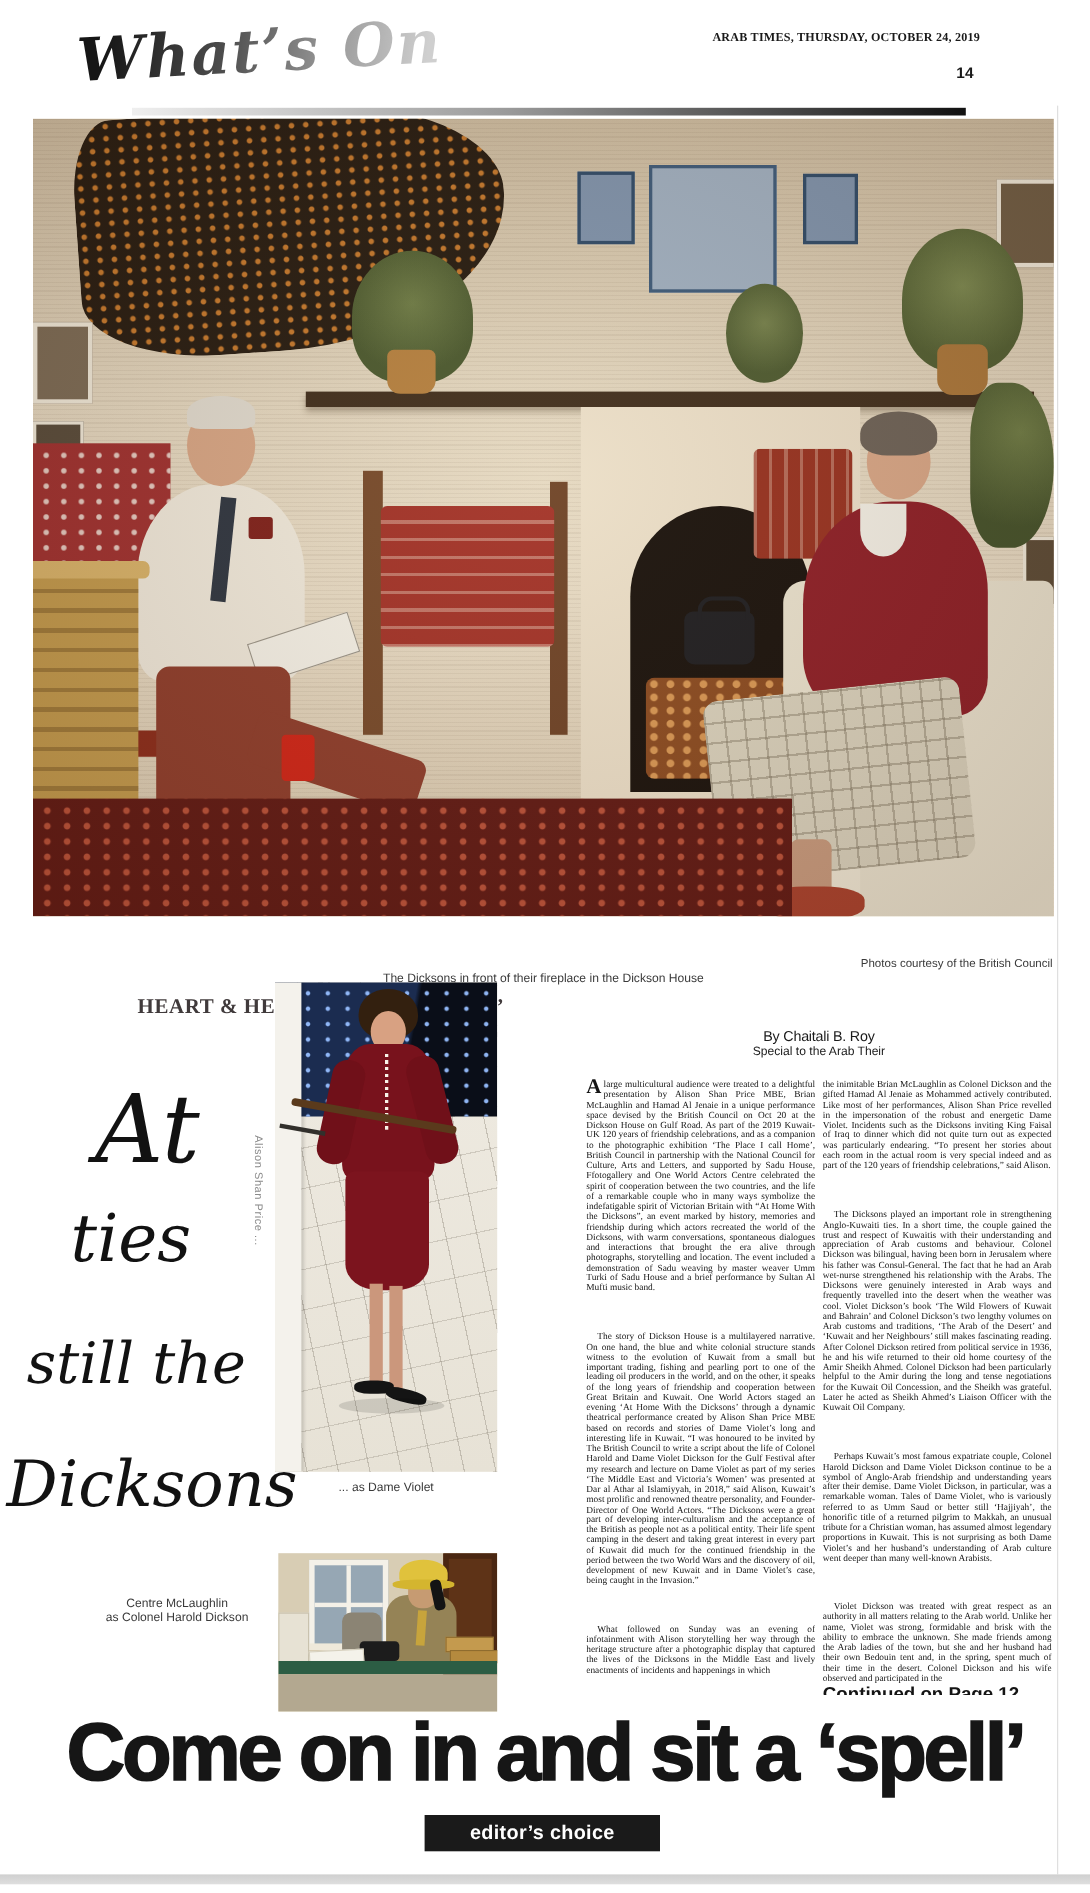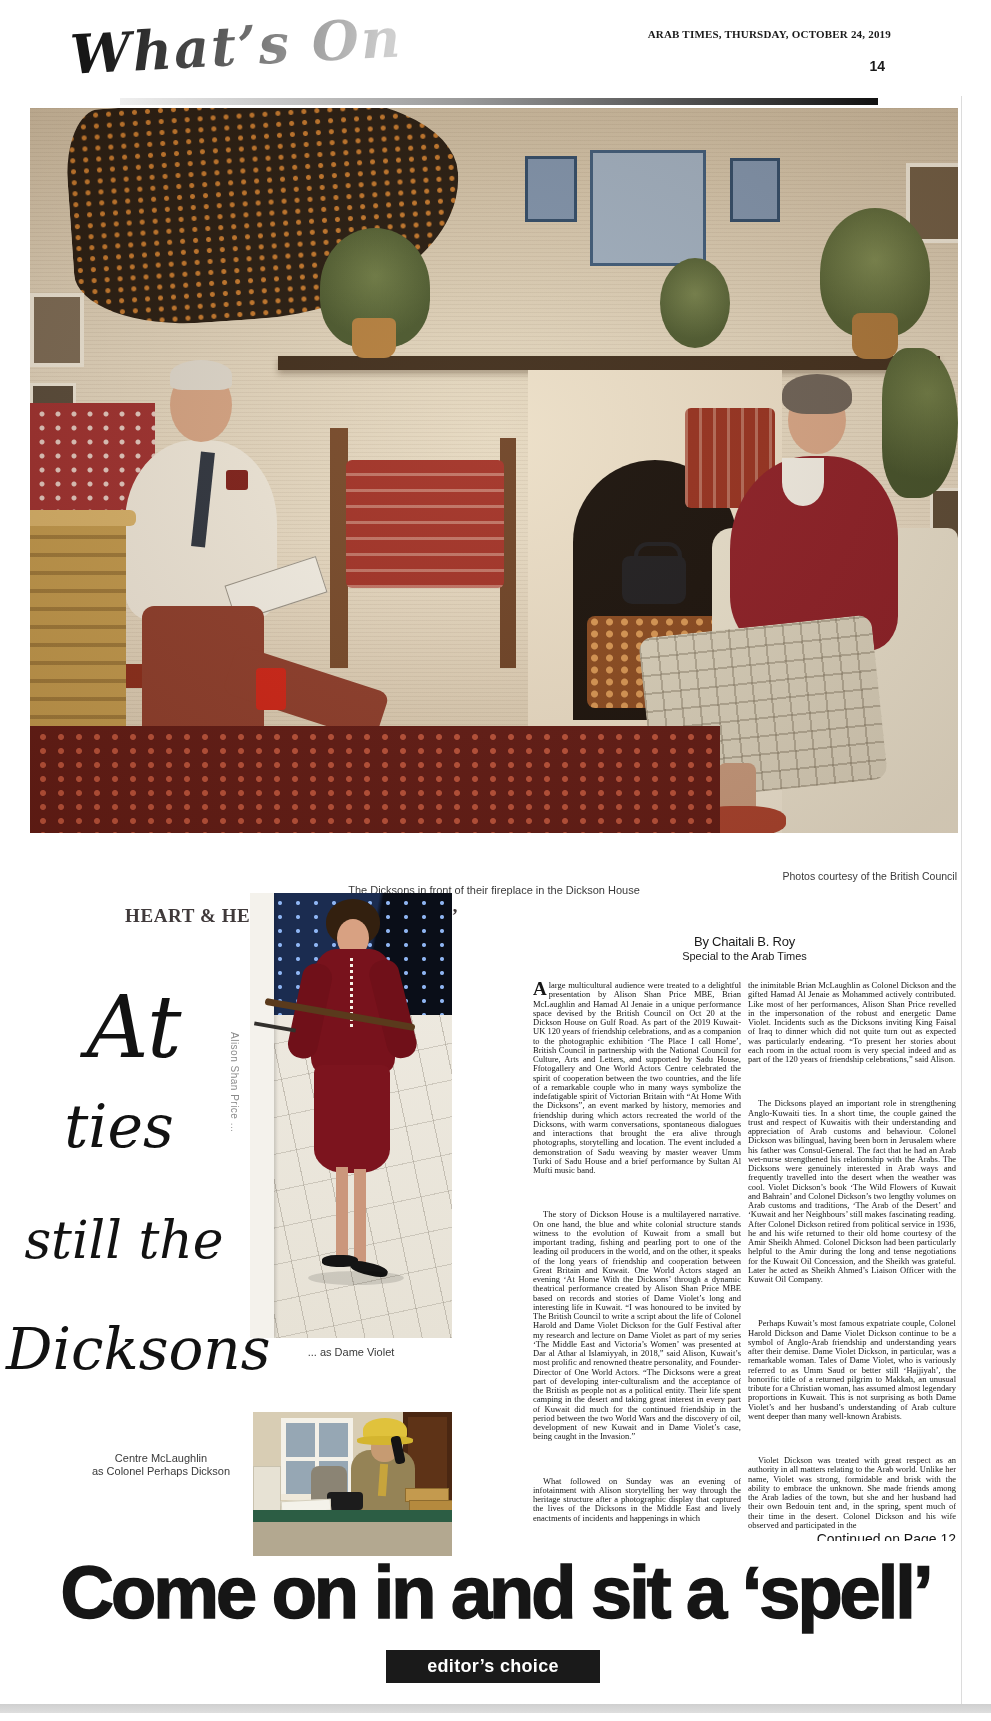--- a/index.html
+++ b/index.html
@@ -55,21 +55,21 @@
   #photo-colonel{left:253px;top:1412px;width:199px;height:144px;overflow:hidden;background:#d8cdb4;}
   .brian-caption{left:83px;top:1452px;width:156px;text-align:center;font-size:11px;line-height:13px;color:#3a3a3a;}
 
   
   .col{position:absolute;width:208px;font-family:"Liberation Serif",serif;font-size:8.5px;line-height:9.25px;text-align:justify;color:#141414;}
   #col1{left:533px;top:981px;height:574px;overflow:hidden;}
   #col2{left:748px;top:981px;height:560px;overflow:hidden;}
   .col p{margin:0;}
   .col p.indent{text-indent:10px;margin-top:35px;}
   .dropcap{float:left;font-size:19px;line-height:16px;padding-right:2px;font-weight:600;}
-  .continued{margin-top:5px;text-align:right;font-family:"Liberation Sans",sans-serif;font-weight:400;font-size:14px;}
+  .continued{margin-top:5px;text-align:left;font-family:"Liberation Sans",sans-serif;font-weight:700;font-size:17px;}
 
   
   .big-headline{left:0;top:1556px;width:991px;text-align:center;font-weight:700;font-size:74px;line-height:1;
     letter-spacing:-3px;color:#161616;-webkit-text-stroke:1.5px #161616;white-space:nowrap;}
   .badge{left:386px;top:1650px;width:214px;height:33px;background:#1a1a1a;color:#ffffff;
     font-weight:700;font-size:18px;line-height:33px;text-align:center;letter-spacing:.3px;}
 </style>
 </head>
 <body>
 
@@ -135,21 +135,21 @@
 
   <i class="sh" style="left:0;top:618px;width:690px;height:107px;background:radial-gradient(circle,rgba(196,86,60,.9) 0 2.5px,transparent 3.5px) 4px 4px/18px 14px repeat,#5f1813;"></i>
   <i class="sh" style="left:0;top:0;width:928px;height:725px;background:radial-gradient(ellipse at 50% 45%,rgba(255,235,200,.06),rgba(70,40,20,.16) 95%);"></i>
 </div>
 <div class="abs photo-caption">The Dicksons in front of their fireplace in the Dickson House</div>
 <div class="abs photo-credit">Photos courtesy of the British Council</div>
 
 <div class="abs headline">HEART &amp; HEARTH OF ‘HAJJIYAH’</div>
 <div class="abs byline-block">
   <div class="byline">By Chaitali B. Roy</div>
-  <div class="byline-sub">Special to the Arab Times</div>
+  <div class="byline-sub">Special to the Arab Their</div>
 </div>
 
 <div class="abs script-line" id="script-at">At</div>
 <div class="abs script-line" id="script-home">ties</div>
 <div class="abs script-line" id="script-withthe">still the</div>
 <div class="abs script-line" id="script-dicksons">Dicksons</div>
 <div class="abs vert-caption">Alison Shan Price ...</div>
 
 <div class="abs" id="photo-violet">
   <i class="sh" style="left:0;top:0;width:202px;height:122px;background:radial-gradient(circle,rgba(150,190,255,.95) 0 1.5px,transparent 2.5px) 3px 3px/18px 14px repeat,linear-gradient(100deg,#1b2c50 58%,#0a0e18 60%);"></i>
@@ -166,21 +166,21 @@
   <i class="sh" style="left:86px;top:274px;width:12px;height:96px;background:#cb977c;"></i>
   <i class="sh" style="left:104px;top:276px;width:12px;height:94px;background:#cb977c;"></i>
   <i class="sh" style="left:72px;top:362px;width:36px;height:12px;background:#141414;border-radius:40%;"></i>
   <i class="sh" style="left:100px;top:370px;width:38px;height:12px;background:#141414;border-radius:40%;transform:rotate(14deg);"></i>
   <i class="sh" style="left:58px;top:378px;width:96px;height:14px;background:rgba(0,0,0,.12);border-radius:50%;"></i>
 </div>
 <div class="abs violet-caption">... as Dame Violet</div>
 
 <div class="abs brian-caption">
   <div>Centre McLaughlin</div>
-  <div>as Colonel Perhaps Dickson</div>
+  <div>as Colonel Harold Dickson</div>
 </div>
 
 <div class="abs" id="photo-colonel">
   <i class="sh" style="left:28px;top:6px;width:62px;height:72px;background:linear-gradient(#f4f1e8 0 0) 50% 50%/100% 4px no-repeat,linear-gradient(#f4f1e8 0 0) 50% 50%/4px 100% no-repeat,#96a7b4;border:5px solid #f4f1e8;"></i>
   <i class="sh" style="left:22px;top:82px;width:80px;height:6px;background:#efe9da;"></i>
   <i class="sh" style="left:150px;top:0;width:49px;height:112px;background:#5e3317;box-shadow:inset 0 0 0 5px #4a2712;"></i>
   <i class="sh" style="left:58px;top:54px;width:36px;height:44px;background:#8b8474;border-radius:8px 8px 0 0;"></i>
   <i class="sh" style="left:0;top:54px;width:26px;height:44px;background:#e7e2d4;border:1px solid #c9c2ae;"></i>
   <i class="sh" style="left:98px;top:38px;width:64px;height:62px;background:#958356;border-radius:30% 30% 8px 8px;"></i>
   <i class="sh" style="left:118px;top:22px;width:27px;height:28px;background:#c69b72;border-radius:45%;"></i>

